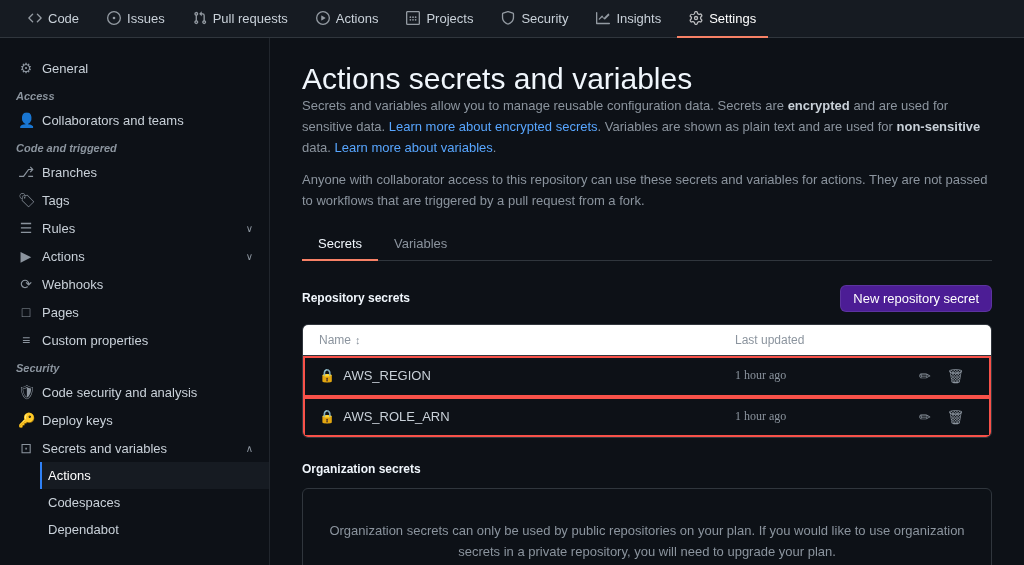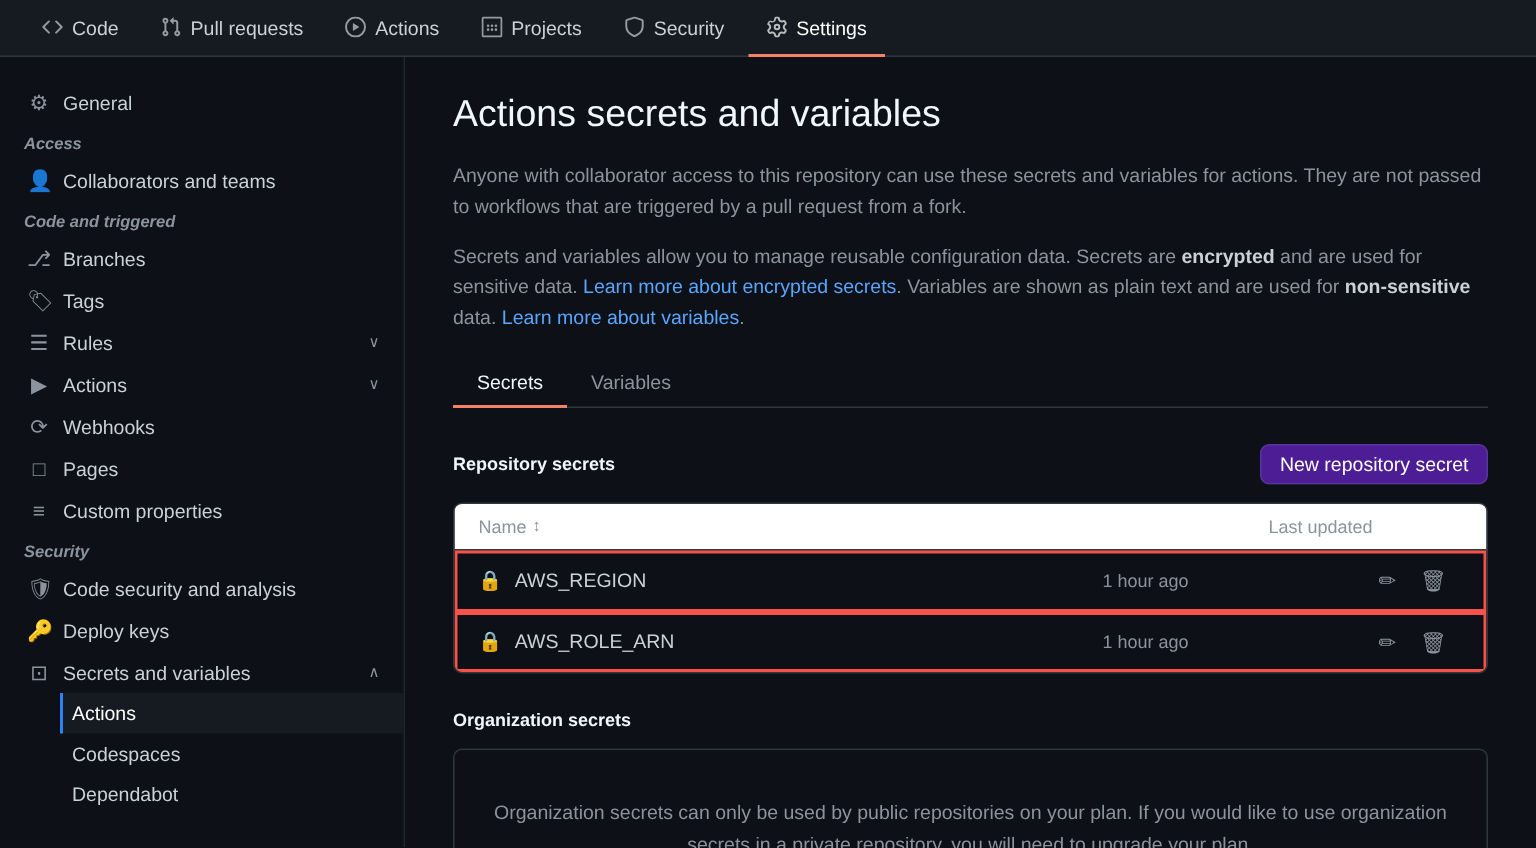--- a/index.html
+++ b/index.html
@@ -110,24 +110,23 @@
     }
 
     
     .main {
       flex: 1;
       overflow-y: auto;
       padding: 24px 32px;
     }
 
     .page-title {
-      font-size: 25px;
+      font-size: 30px;
       font-weight: 400;
       color: #f0f6fc;
-      margin-bottom: 16px;
     }
 
     .description {
       font-size: 13px;
       color: #8b949e;
       line-height: 1.6;
       margin-bottom: 12px;
       max-width: 700px;
     }
     .description a {
@@ -191,21 +190,21 @@
     }
     .table-header {
       display: flex;
       padding: 8px 16px;
       background: #ffffff;
       border-bottom: 1px solid #30363d;
       font-size: 12px;
       color: #8b949e;
     }
     .col-name { flex: 1; display: flex; align-items: center; gap: 4px; }
-    .col-updated { width: 180px; color: #8b949e; font-size: 12px; text-align: right; }
+    .col-updated { width: 180px; color: #8b949e; font-size: 12px; }
     .col-actions-header { width: 60px; }
 
     .table-row {
       display: flex;
       align-items: center;
       padding: 10px 16px;
       border-bottom: 1px solid #21262d;
       background: #0d1117;
     }
     .table-row:last-child { border-bottom: none; }
@@ -222,20 +221,21 @@
       color: #c9d1d9;
     }
     .lock-icon {
       color: #8b949e;
       font-size: 13px;
     }
     .row-updated {
       width: 180px;
       font-size: 12px;
       color: #8b949e;
+      font-family: Liberation Serif, serif;
     }
     .row-actions {
       width: 60px;
       display: flex;
       gap: 8px;
       align-items: center;
     }
     .icon-btn {
       background: none;
       border: none;
@@ -270,20 +270,27 @@
 
 <nav class="top-nav">
   <div class="nav-item">
     <svg class="nav-icon" viewBox="0 0 16 16" fill="currentColor">
         <path d="M4.72 3.22a.75.75 0 0 1 1.06 1.06L2.06 8l3.72 3.72a.75.75 0 1 1-1.06 1.06L.47 8.53a.75.75 0 0 1 0-1.06l4.25-4.25zm6.56 0a.75.75 0 0 0-1.06 1.06L13.94 8l-3.72 3.72a.75.75 0 1 0 1.06 1.06l4.25-4.25a.75.75 0 0 0 0-1.06L11.28 3.22z"></path>
       </svg>
     <span>Code</span>
   </div>
   <div class="nav-item">
     <svg class="nav-icon" viewBox="0 0 16 16" fill="currentColor">
+        <path d="M8 9.5a1.5 1.5 0 1 0 0-3 1.5 1.5 0 0 0 0 3z"></path>
+        <path d="M8 0a8 8 0 1 1 0 16A8 8 0 0 1 8 0zM1.5 8a6.5 6.5 0 1 0 13 0 6.5 6.5 0 0 0-13 0z"></path>
+      </svg>
+    <span>Issues</span>
+  </div>
+  <div class="nav-item">
+    <svg class="nav-icon" viewBox="0 0 16 16" fill="currentColor">
         <path d="M1.5 3.25a2.25 2.25 0 1 1 3 2.122v5.256a2.251 2.251 0 1 1-1.5 0V5.372A2.25 2.25 0 0 1 1.5 3.25zm5.677-.177L9.573.677A.25.25 0 0 1 10 .854V2.5h1A2.5 2.5 0 0 1 13.5 5v5.628a2.251 2.251 0 1 1-1.5 0V5a1 1 0 0 0-1-1h-1v1.646a.25.25 0 0 1-.427.177L7.177 3.427a.25.25 0 0 1 0-.354zM3.75 2.5a.75.75 0 1 0 0 1.5.75.75 0 0 0 0-1.5zm0 9.5a.75.75 0 1 0 0 1.5.75.75 0 0 0 0-1.5zm8.25.75a.75.75 0 1 0 1.5 0 .75.75 0 0 0-1.5 0z"></path>
       </svg>
     <span>Pull requests</span>
   </div>
   <div class="nav-item">
     <svg class="nav-icon" viewBox="0 0 16 16" fill="currentColor">
         <path d="M8 0a8 8 0 1 1 0 16A8 8 0 0 1 8 0zM1.5 8a6.5 6.5 0 1 0 13 0 6.5 6.5 0 0 0-13 0zm4.879-2.773 4.264 2.559a.25.25 0 0 1 0 .428l-4.264 2.559A.25.25 0 0 1 6 10.559V5.442a.25.25 0 0 1 .379-.215z"></path>
       </svg>
     <span>Actions</span>
   </div>
@@ -291,20 +298,26 @@
     <svg class="nav-icon" viewBox="0 0 16 16" fill="currentColor">
         <path d="M1.75 0h12.5C15.216 0 16 .784 16 1.75v12.5A1.75 1.75 0 0 1 14.25 16H1.75A1.75 1.75 0 0 1 0 14.25V1.75C0 .784.784 0 1.75 0zm0 1.5a.25.25 0 0 0-.25.25v12.5c0 .138.112.25.25.25h12.5a.25.25 0 0 0 .25-.25V1.75a.25.25 0 0 0-.25-.25H1.75zM5 8a1 1 0 1 1 0-2 1 1 0 0 1 0 2zm0 3a1 1 0 1 1 0-2 1 1 0 0 1 0 2zM8 8a1 1 0 1 1 0-2 1 1 0 0 1 0 2zm0 3a1 1 0 1 1 0-2 1 1 0 0 1 0 2zm3-3a1 1 0 1 1 0-2 1 1 0 0 1 0 2zm0 3a1 1 0 1 1 0-2 1 1 0 0 1 0 2z"></path>
       </svg>
     <span>Projects</span>
   </div>
   <div class="nav-item">
     <svg class="nav-icon" viewBox="0 0 16 16" fill="currentColor">
         <path d="M7.467.133a1.748 1.748 0 0 1 1.066 0l5.25 1.68A1.75 1.75 0 0 1 15 3.48V7c0 1.566-.32 3.182-1.303 4.682-.983 1.498-2.585 2.813-5.032 3.855a1.697 1.697 0 0 1-1.33 0c-2.447-1.042-4.049-2.357-5.032-3.855C1.32 10.182 1 8.566 1 7V3.48a1.75 1.75 0 0 1 1.217-1.667l5.25-1.68zm.61 1.429a.25.25 0 0 0-.153 0l-5.25 1.68a.25.25 0 0 0-.174.238V7c0 1.358.275 2.666 1.057 3.86.784 1.194 2.121 2.34 4.366 3.297a.196.196 0 0 0 .154 0c2.245-.956 3.582-2.104 4.366-3.298C13.225 9.666 13.5 8.36 13.5 7V3.48a.25.25 0 0 0-.174-.237l-5.25-1.68z"></path>
       </svg>
     <span>Security</span>
+  </div>
+  <div class="nav-item">
+    <svg class="nav-icon" viewBox="0 0 16 16" fill="currentColor">
+        <path d="M1.5 1.75V13.5h13.75a.75.75 0 0 1 0 1.5H.75a.75.75 0 0 1-.75-.75V1.75a.75.75 0 0 1 1.5 0zm14.28 2.53-5.25 5.25a.75.75 0 0 1-1.06 0L7 7.06 4.28 9.78a.751.751 0 0 1-1.042-.018.751.751 0 0 1-.018-1.042l3.25-3.25a.75.75 0 0 1 1.06 0L9 7.94l4.72-4.72a.751.751 0 0 1 1.042.018.751.751 0 0 1 .018 1.042z"></path>
+      </svg>
+    <span>Insights</span>
   </div>
   <div class="nav-item active">
     <svg class="nav-icon" viewBox="0 0 16 16" fill="currentColor">
         <path d="M8 0a8.2 8.2 0 0 1 .701.031C9.444.095 9.99.645 10.16 1.29l.288 1.107c.018.066.079.158.212.224.231.114.454.243.668.386.123.082.233.09.299.071l1.103-.303c.644-.176 1.392.021 1.82.63.27.385.506.792.704 1.218.315.675.111 1.422-.364 1.891l-.814.806c-.049.048-.098.147-.088.294.016.257.016.515 0 .772-.01.147.038.246.088.294l.814.806c.475.469.679 1.216.364 1.891a7.977 7.977 0 0 1-.704 1.217c-.428.61-1.176.807-1.82.63l-1.102-.302c-.067-.019-.177-.011-.3.071a5.909 5.909 0 0 1-.668.386c-.133.066-.194.158-.211.224l-.29 1.106c-.168.646-.715 1.196-1.458 1.26a8.006 8.006 0 0 1-1.402 0c-.743-.064-1.289-.614-1.458-1.26l-.289-1.106c-.018-.066-.079-.158-.212-.224a5.738 5.738 0 0 1-.668-.386c-.123-.082-.233-.09-.299-.071l-1.103.303c-.644.176-1.392-.021-1.82-.63a8.12 8.12 0 0 1-.704-1.218c-.315-.675-.111-1.422.363-1.891l.815-.806c.05-.048.098-.147.088-.294a6.214 6.214 0 0 1 0-.772c.01-.147-.038-.246-.088-.294l-.815-.806C.635 6.594.463 5.847.778 5.172c.198-.426.434-.833.704-1.218.428-.61 1.176-.807 1.82-.63l1.102.302c.067.019.177.011.3-.071.214-.143.437-.272.668-.386.133-.066.194-.158.211-.224l.29-1.106C6.009.645 6.556.095 7.299.031A8.198 8.198 0 0 1 8 0zm-.571 1.525c-.036.003-.108.036-.137.146l-.289 1.105c-.147.561-.549.967-.998 1.189-.173.086-.34.183-.5.29-.417.278-.97.423-1.529.27l-1.103-.303c-.109-.03-.175.016-.195.045-.22.312-.412.644-.573.99-.014.031-.021.11.059.19l.815.806c.411.406.562.957.53 1.456a4.709 4.709 0 0 0 0 .582c.032.499-.119 1.05-.53 1.456l-.815.806c-.081.08-.073.159-.059.19.162.346.353.677.573.989.02.03.085.076.195.046l1.102-.302c.56-.153 1.113-.008 1.53.27.161.107.328.204.501.29.447.222.85.629.997 1.189l.289 1.105c.029.109.101.143.137.146a6.6 6.6 0 0 0 1.142 0c.036-.003.108-.036.137-.146l.289-1.105c.147-.561.549-.967.998-1.189.173-.086.34-.183.5-.29.417-.278.97-.423 1.529-.27l1.103.303c.109.029.175-.016.195-.045.22-.313.411-.644.573-.99.014-.031.021-.11-.059-.19l-.815-.806c-.411-.406-.562-.957-.53-1.456a4.709 4.709 0 0 0 0-.582c-.032-.499.119-1.05.53-1.456l.815-.806c.081-.08.073-.159.059-.19a6.464 6.464 0 0 0-.573-.989c-.02-.03-.085-.076-.195-.046l-1.102.302c-.56.153-1.113.008-1.53-.27a4.44 4.44 0 0 0-.501-.29c-.447-.222-.85-.629-.997-1.189l-.289-1.105c-.029-.11-.101-.143-.137-.146a6.6 6.6 0 0 0-1.142 0zM8 5.5a2.5 2.5 0 1 1 0 5 2.5 2.5 0 0 1 0-5zm0 1.5a1 1 0 1 0 0 2 1 1 0 0 0 0-2z"></path>
       </svg>
     <span>Settings</span>
   </div>
 </nav>
 
 <div class="layout">
@@ -376,24 +389,24 @@
       </div>
       <div class="sidebar-item">
         <span>Dependabot</span>
       </div>
     </div>
   </aside>
 
   <main class="main">
     <h1 class="page-title">Actions secrets and variables</h1>
 
-    <p class="description">Anyone with collaborator access to this repository can use these secrets and variables for actions. They are not passed to workflows that are triggered by a pull request from a fork.</p>
     <p class="description">
       Secrets and variables allow you to manage reusable configuration data. Secrets are <strong>encrypted</strong> and are used for sensitive data. <a>Learn more about encrypted secrets</a>. Variables are shown as plain text and are used for <strong>non-sensitive</strong> data. <a>Learn more about variables</a>.
     </p>
+    <p class="description">Anyone with collaborator access to this repository can use these secrets and variables for actions. They are not passed to workflows that are triggered by a pull request from a fork.</p>
 
     <div class="tabs">
       <div class="tab active">Secrets</div>
       <div class="tab">Variables</div>
     </div>
 
     <div class="section-header">
       <span class="section-title">Repository secrets</span>
       <button class="btn-green">New repository secret</button>
     </div>

